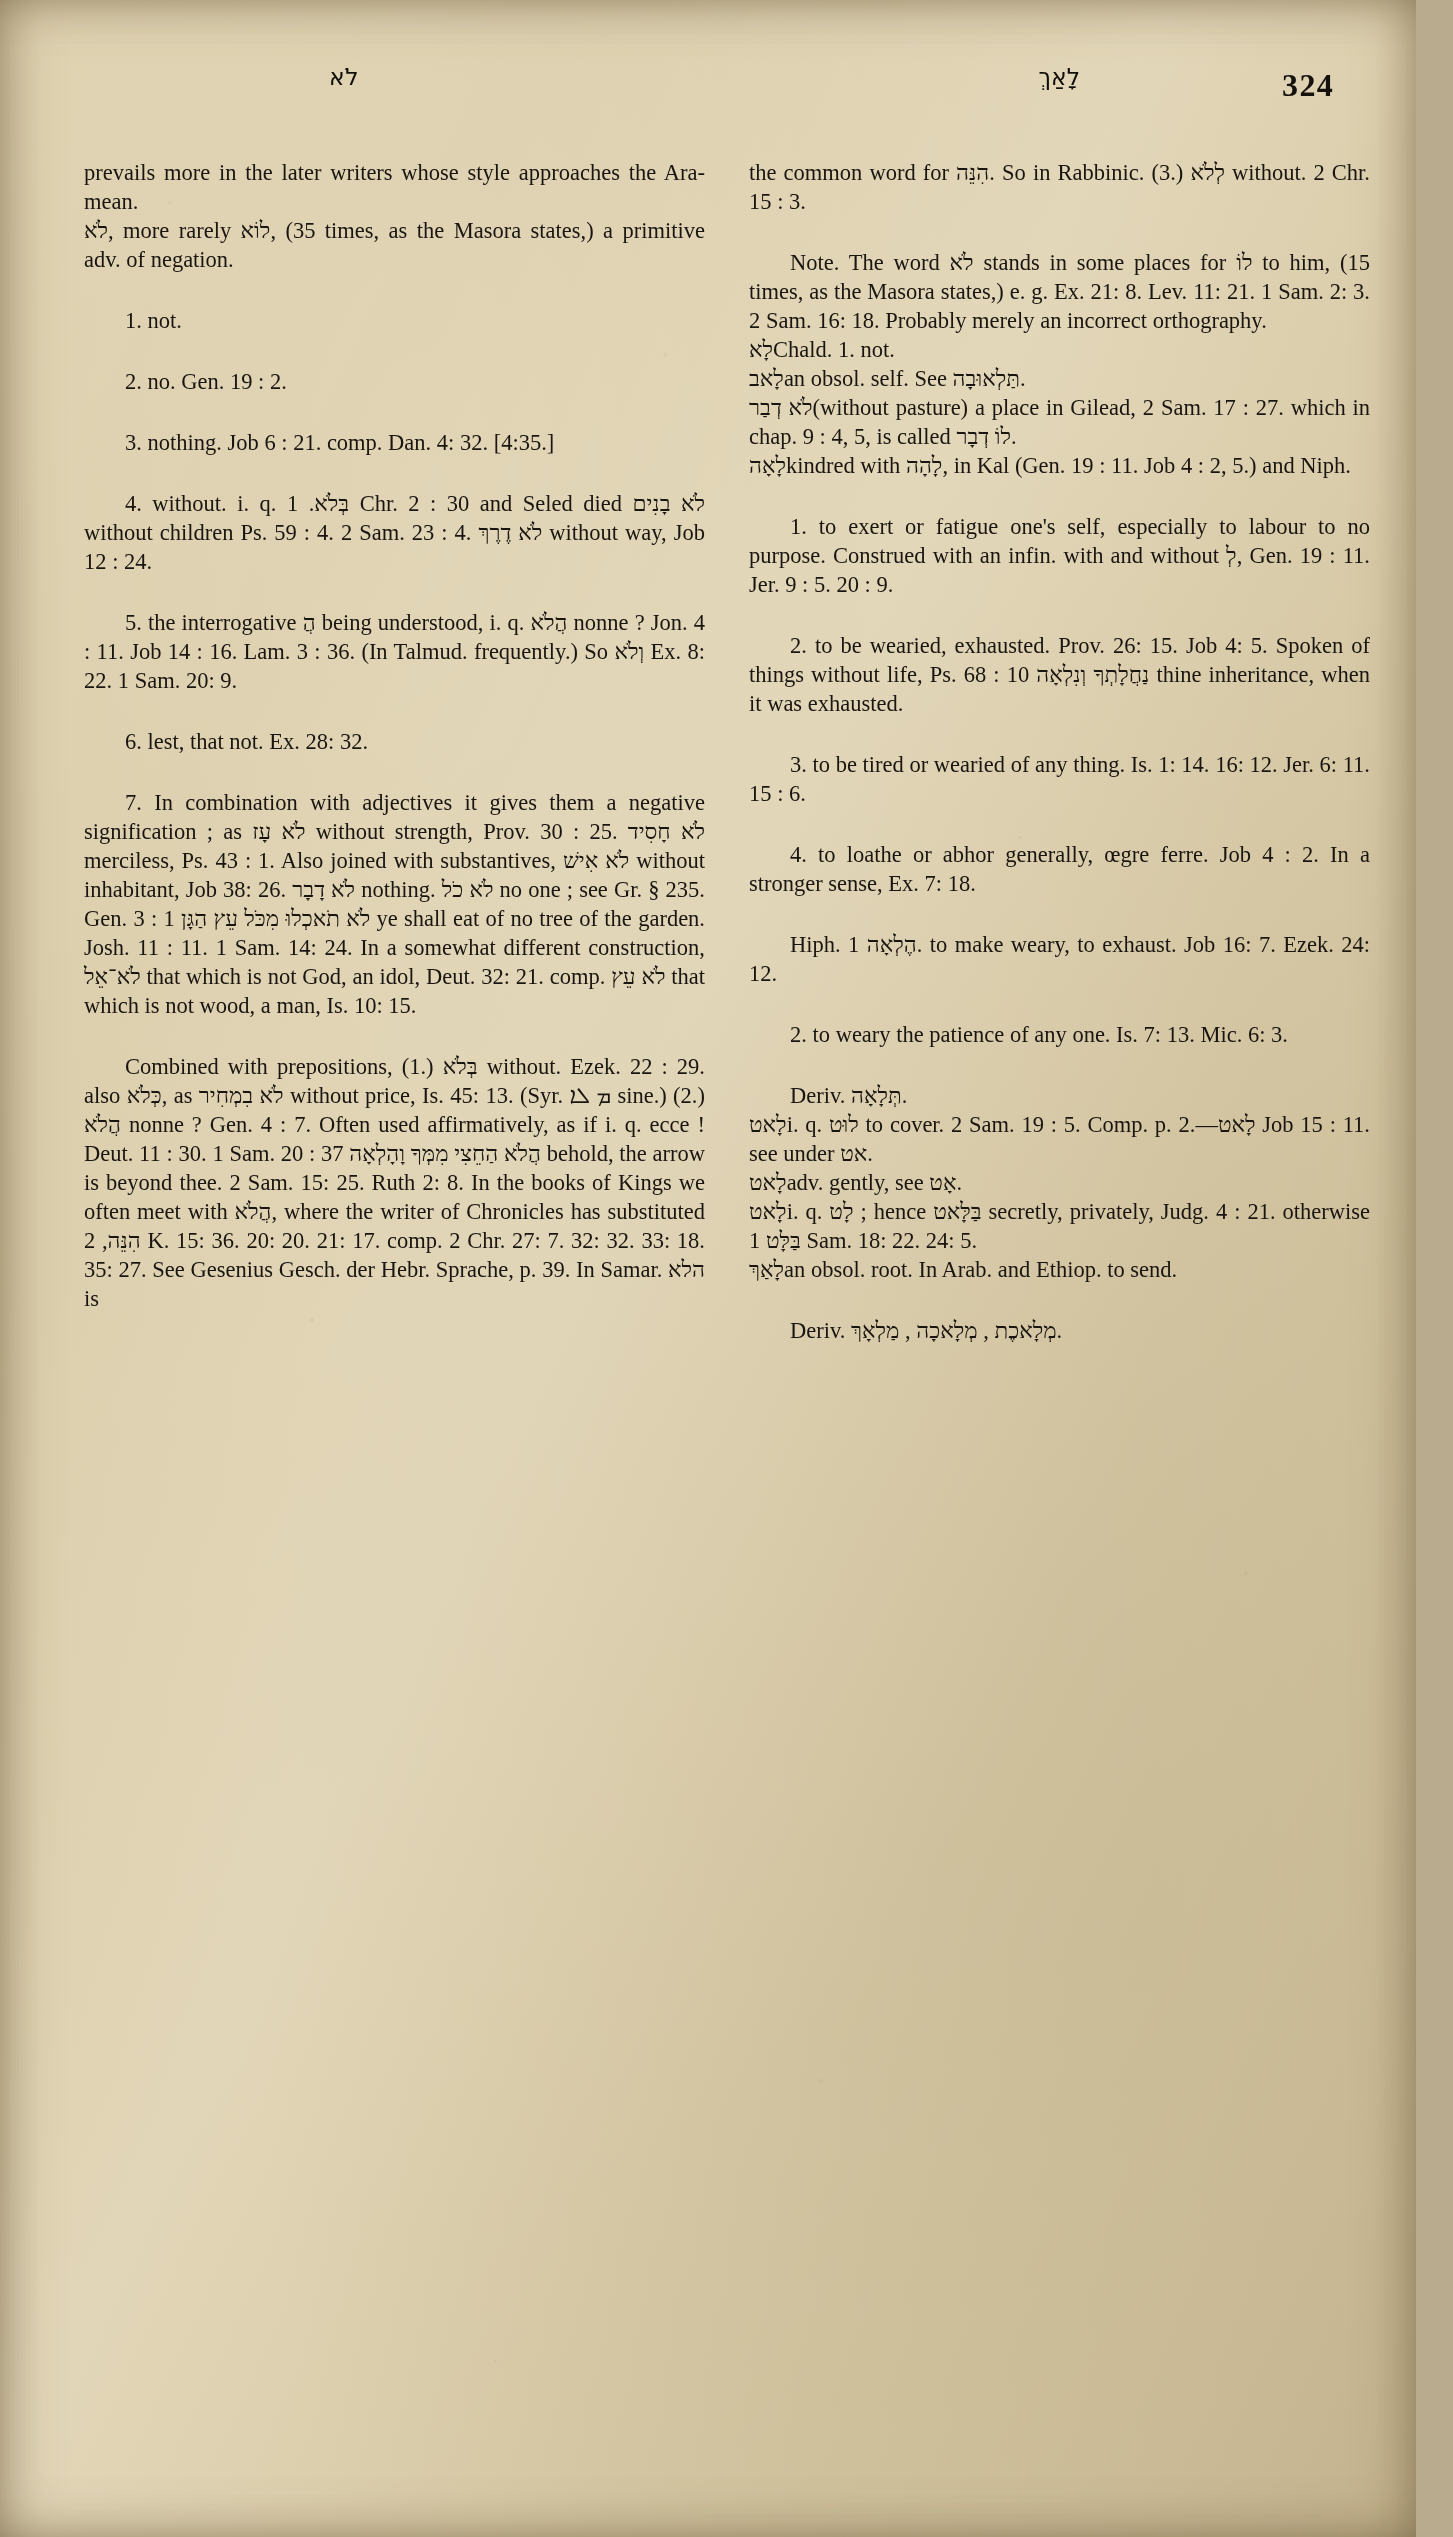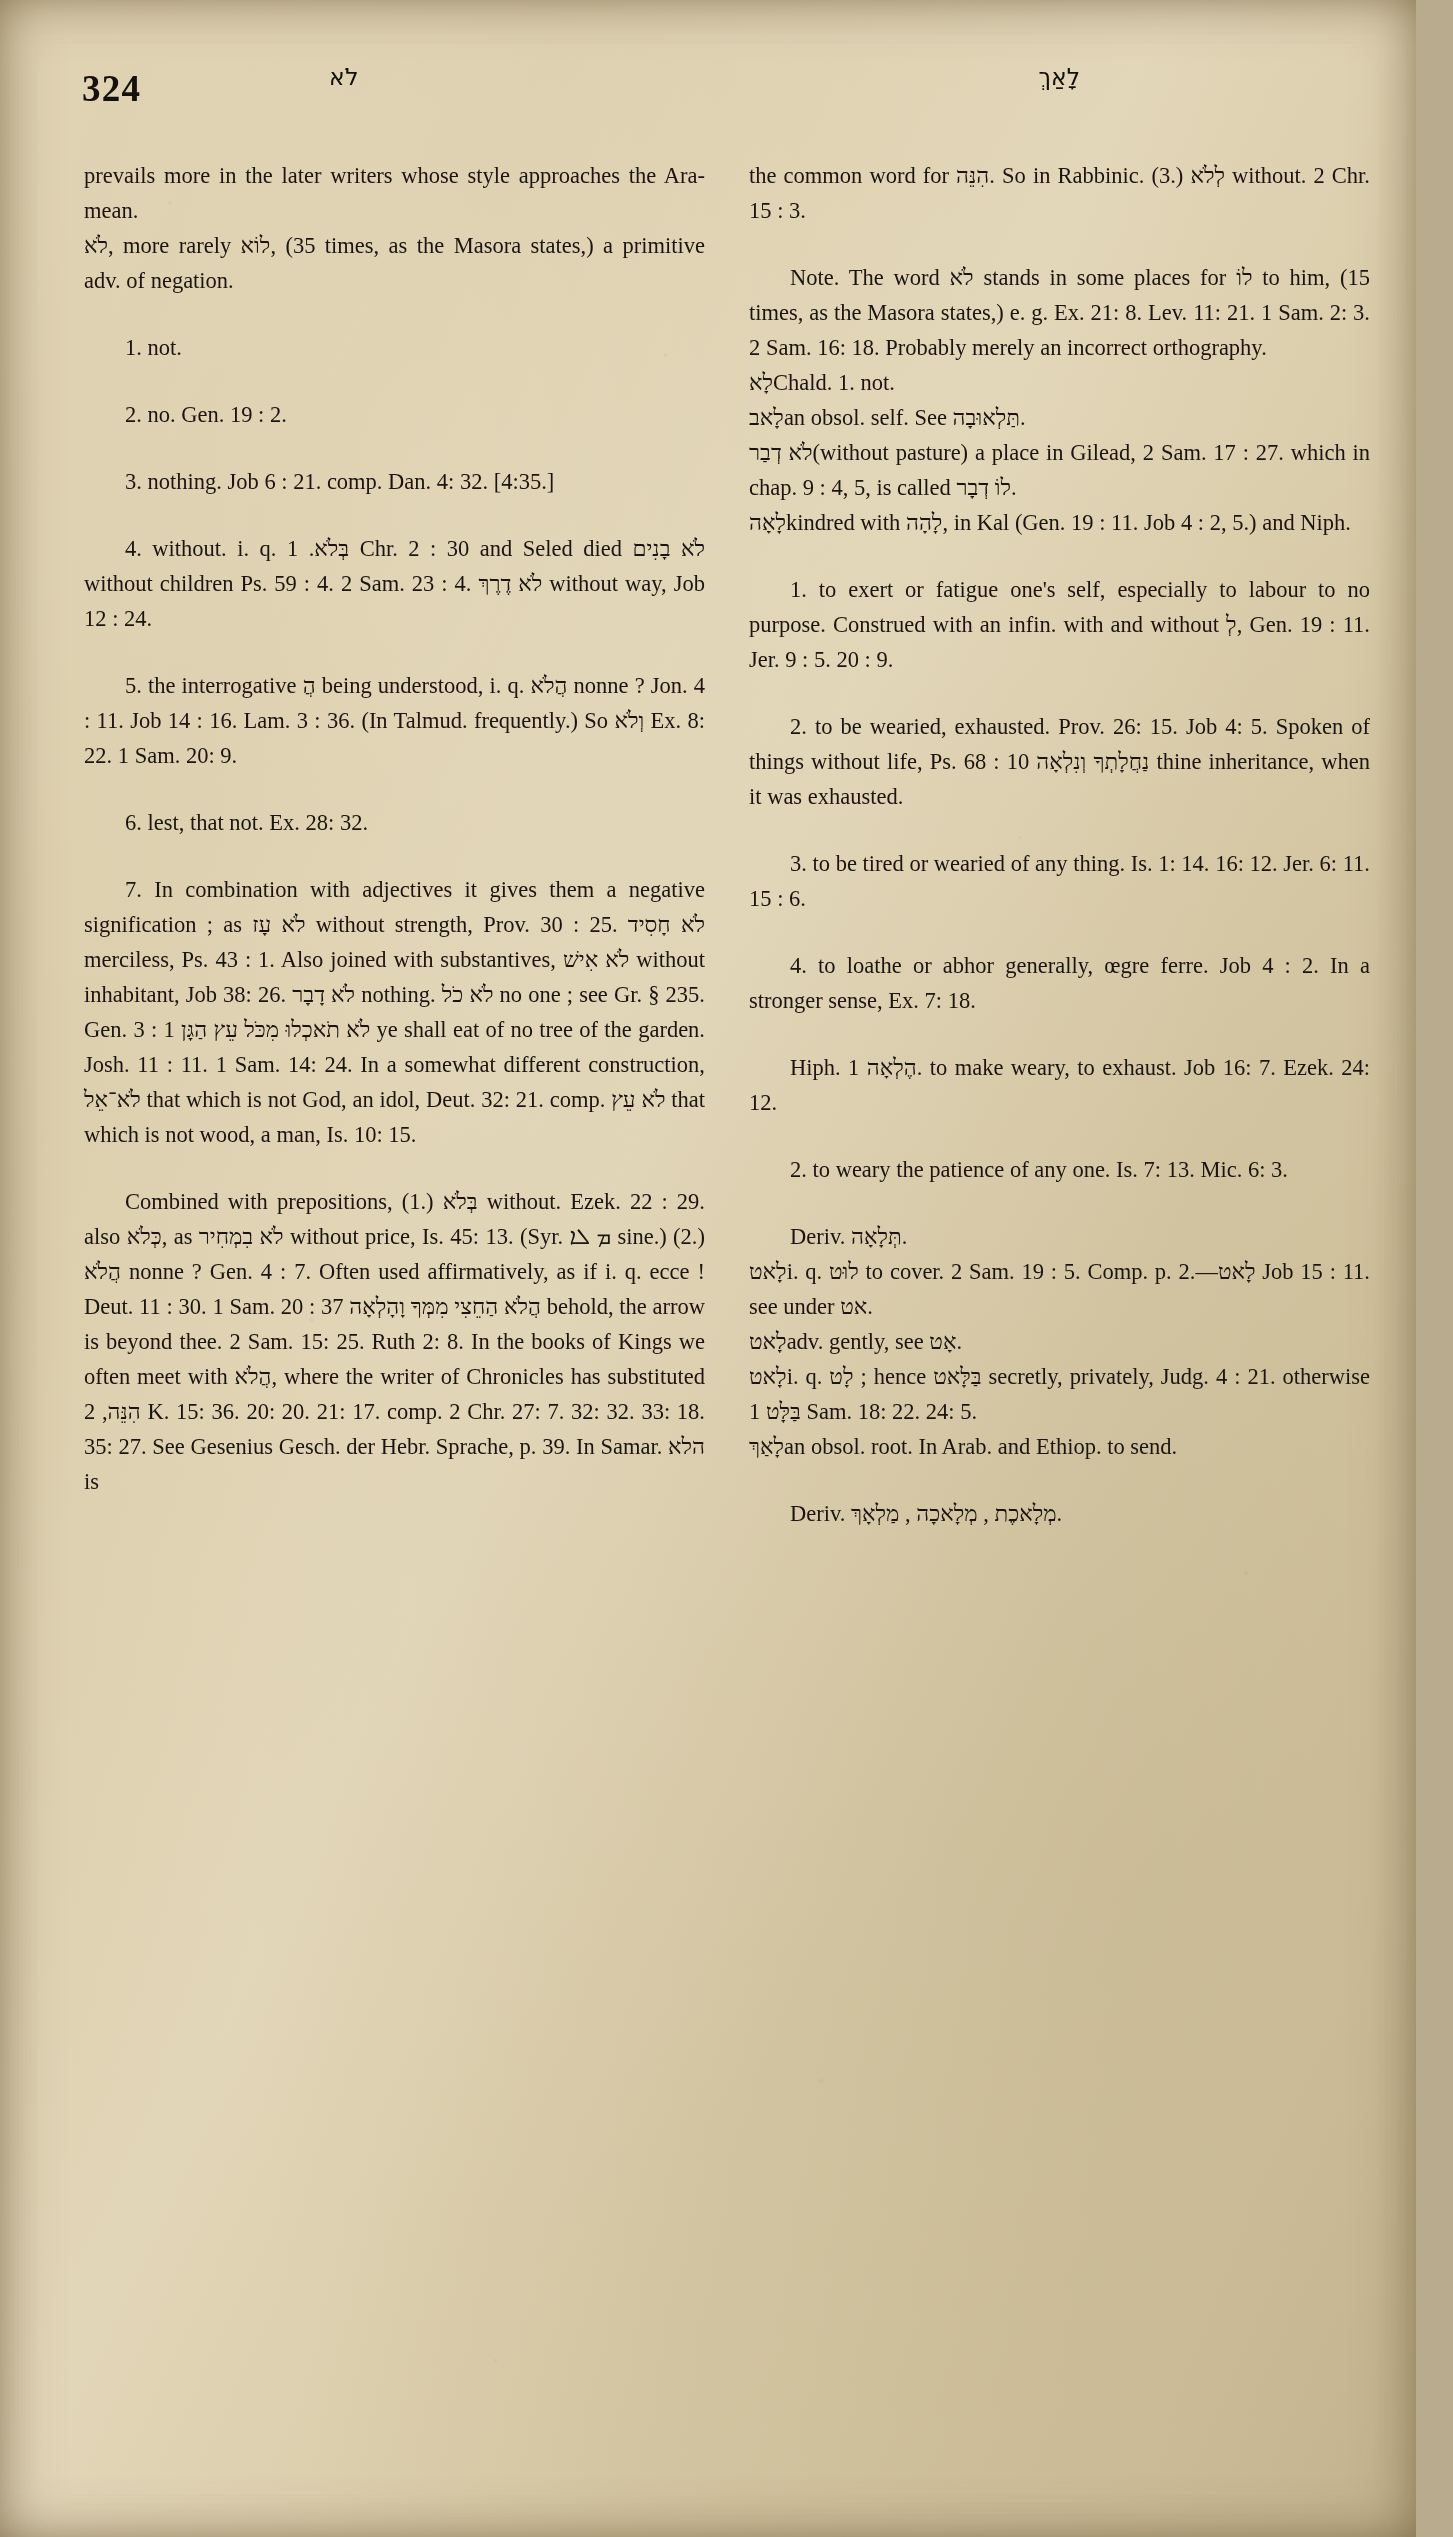--- a/index.html
+++ b/index.html
@@ -62,22 +62,22 @@
     top: 0;
     font-size: 34px;
     color: #191510;
     letter-spacing: 0.6px;
   }
   .hdr-center {
     position: absolute;
     left: 0;
     right: 0;
     top: 3.8px;
-    text-align: left;
-    font-size: 37px;
+    text-align: right;
+    font-size: 32px;
     font-weight: bold;
     color: #15110c;
     letter-spacing: 1.3px;
   }
   .hdr-right {
     position: absolute;
     right: 254px;
     top: 0;
     font-size: 34px;
     color: #191510;
@@ -91,21 +91,21 @@
     width: 1287px;
     display: flex;
     gap: 44px;
   }
   .col {
     width: 621px;
   }
   .col p {
     margin: 0;
     font-size: 22.5px;
-    line-height: 35px;
+    line-height: 29px;
     color: #1a1510;
     text-align: justify;
     text-justify: inter-word;
     hyphens: manual;
   }
   .col p.indent { text-indent: 41px; margin-top: 32px; }
   .col p.noindent { text-indent: 0; }
   .heb {
     font-family: "DejaVu Sans", sans-serif;
     font-size: 23.4px;

